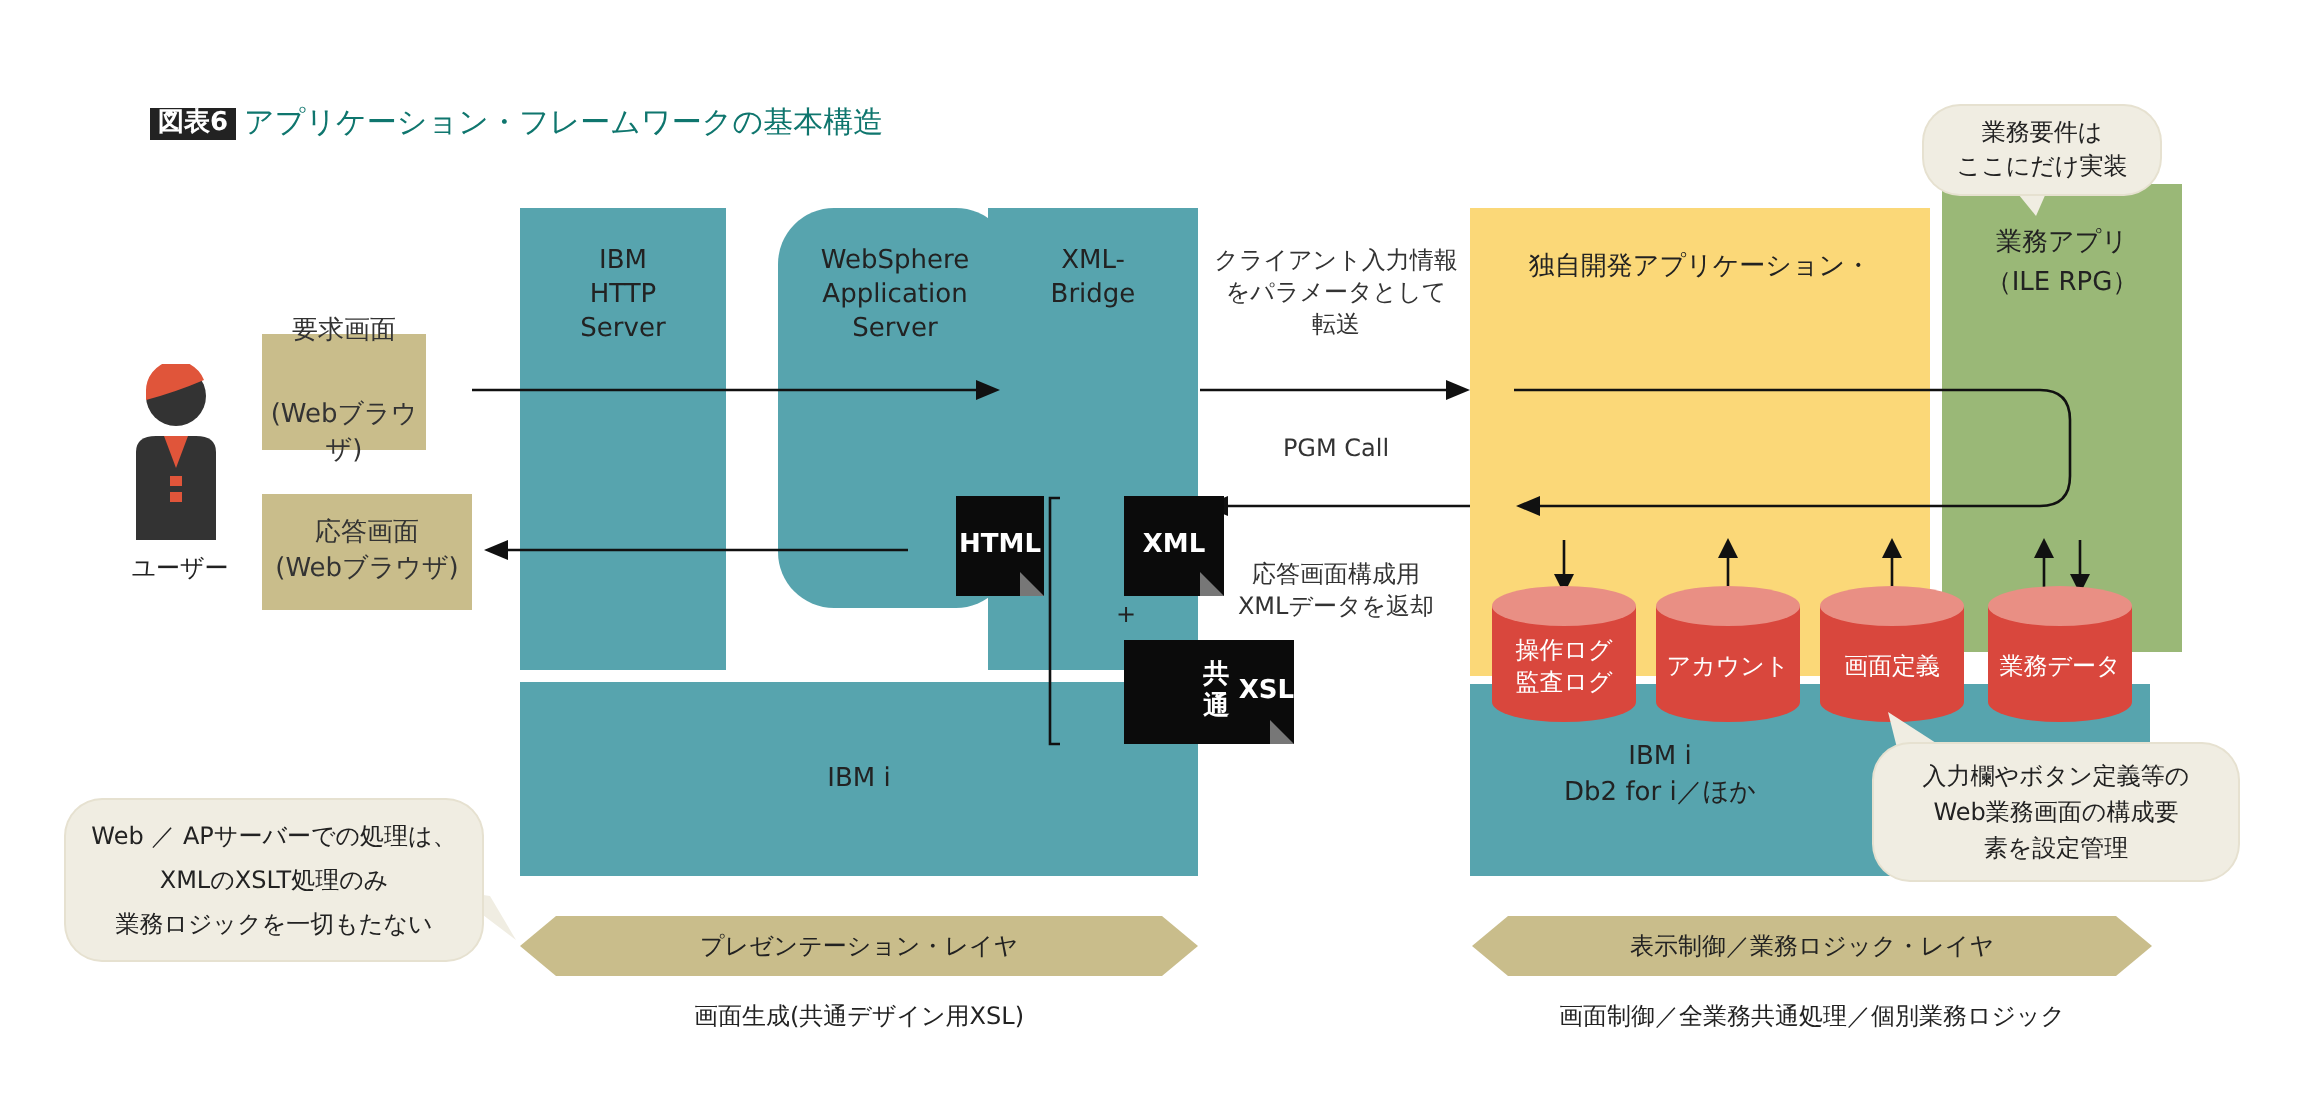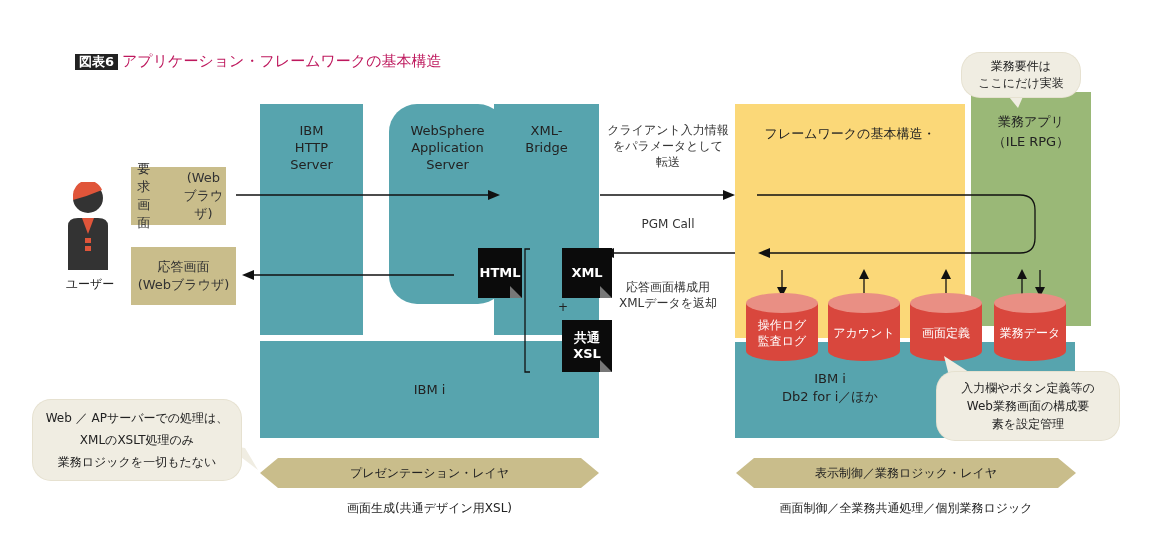--- a/index.html
+++ b/index.html
@@ -1,21 +1,21 @@
 <!DOCTYPE html>
 <html><head>
 <meta charset="utf-8">
 <style>
   html, body { margin: 0; padding: 0; background: #ffffff; }
   body { width: 1162px; height: 550px; position: relative; overflow: hidden;
          font-family: "DejaVu Sans", sans-serif; color: #222; }
   .abs { position: absolute; }
   .title-badge { left: 75px; top: 54px; background: #222; color: #fff; font-size: 13px;
                  font-weight: bold; padding: 0 4px; line-height: 16px; }
-  .title-text { left: 122px; top: 52px; font-size: 15px; color: #be185d; white-space: nowrap; font-family: Liberation Serif, serif; }
+  .title-text { left: 122px; top: 52px; font-size: 15px; color: #0f766e; white-space: nowrap; font-family: Liberation Serif, serif; }
   .teal { background: #57a4ae; }
   .box-label { position: absolute; left: 0; right: 0; text-align: center; font-size: 13px; line-height: 17px; color: #222; }
   .tan { background: #c9bd8b; text-align: center; font-size: 13px; line-height: 18px; color: #333;
          display: flex; align-items: center; justify-content: center; }
   .doc { background: #0b0b0b; color: #fff; font-weight: bold; font-size: 13px; text-align: center;
          display: flex; align-items: center; justify-content: center; line-height: 16px; margin-left: 24px; }
   .doc-fold { position: absolute; right: 0; bottom: 0; width: 0; height: 0;
               border-left: 12px solid #777; border-top: 12px solid transparent; }
   .yellow { background: #fbd878; }
   .green { background: #9ab877; }
@@ -40,21 +40,21 @@
 <svg class="abs" style="left:62px;top:182px;" width="52" height="90">
   <circle cx="26" cy="16" r="15" fill="#333"></circle>
   <path d="M11,14 A15,15 0 0 1 40,8 Q26,14 11,18 Z" fill="#e0553a"></path>
   <path d="M6,44 Q6,36 16,36 L36,36 Q46,36 46,44 L46,88 L6,88 Z" fill="#333"></path>
   <path d="M20,36 L26,52 L32,36 Z" fill="#e0553a"></path>
   <rect x="23" y="56" width="6" height="5" fill="#e0553a"></rect>
   <rect x="23" y="64" width="6" height="5" fill="#e0553a"></rect>
 </svg>
 <div class="abs" style="left:58px;top:276px;width:64px;text-align:center;font-size:12px;">ユーザー</div>
 
-<div class="abs tan" style="left:131px;top:167px;width:95px;height:58px;flex-direction:row;gap:24px;">
+<div class="abs tan" style="left:131px;top:167px;width:82px;height:58px;flex-direction:column;gap:24px;">
   <span>要求画面</span>
   <span>(Webブラウザ)</span>
 </div>
 <div class="abs tan" style="left:131px;top:247px;width:105px;height:58px;flex-direction:column;">
   <span>応答画面</span>
   <span>(Webブラウザ)</span>
 </div>
 
 <div class="abs teal" style="left:260px;top:104px;width:103px;height:231px;">
   <div class="box-label" style="top:18px;">
@@ -100,40 +100,40 @@
 
 <div class="abs doc" style="left:454px;top:248px;width:44px;height:50px;">
   <span>HTML</span>
     <div class="doc-fold"></div>
 </div>
 <div class="abs doc" style="left:538px;top:248px;width:50px;height:50px;">
   <span>XML</span>
     <div class="doc-fold"></div>
 </div>
 <div class="abs" style="left:538px;top:300px;width:50px;text-align:center;font-size:12px;">+</div>
-<div class="abs doc" style="left:538px;top:320px;width:50px;height:52px;flex-direction:column;">
+<div class="abs doc" style="left:538px;top:320px;width:50px;height:52px;flex-direction:row;padding-left:35px;">
   <span>共通</span>
   <span>XSL</span>
   <div class="doc-fold"></div>
 </div>
 
 <div class="abs flow-text" style="left:603px;top:122px;width:130px;">
   <div>クライアント入力情報</div>
   <div>をパラメータとして</div>
   <div>転送</div>
 </div>
 <div class="abs flow-text" style="left:603px;top:216px;width:130px;">PGM Call</div>
 <div class="abs flow-text" style="left:603px;top:279px;width:130px;">
   <div>応答画面構成用</div>
   <div>XMLデータを返却</div>
 </div>
 
 <div class="abs yellow" style="left:735px;top:104px;width:230px;height:234px;">
   <div class="box-label" style="top:20px;font-size:13px;line-height:20px;">
-    <div>フレームワークの基本構造・</div>
+    <div>独自開発アプリケーション・</div>
   </div>
 </div>
 <div class="abs green" style="left:971px;top:92px;width:120px;height:234px;">
   <div class="box-label" style="top:20px;font-size:13px;line-height:20px;">
     <div>業務アプリ</div>
     <div>（ILE RPG）</div>
   </div>
 </div>
 <div class="abs teal" style="left:735px;top:342px;width:340px;height:96px;">
   <div class="box-label" style="top:28px;left:0;right:150px;font-size:13px;line-height:18px;">

